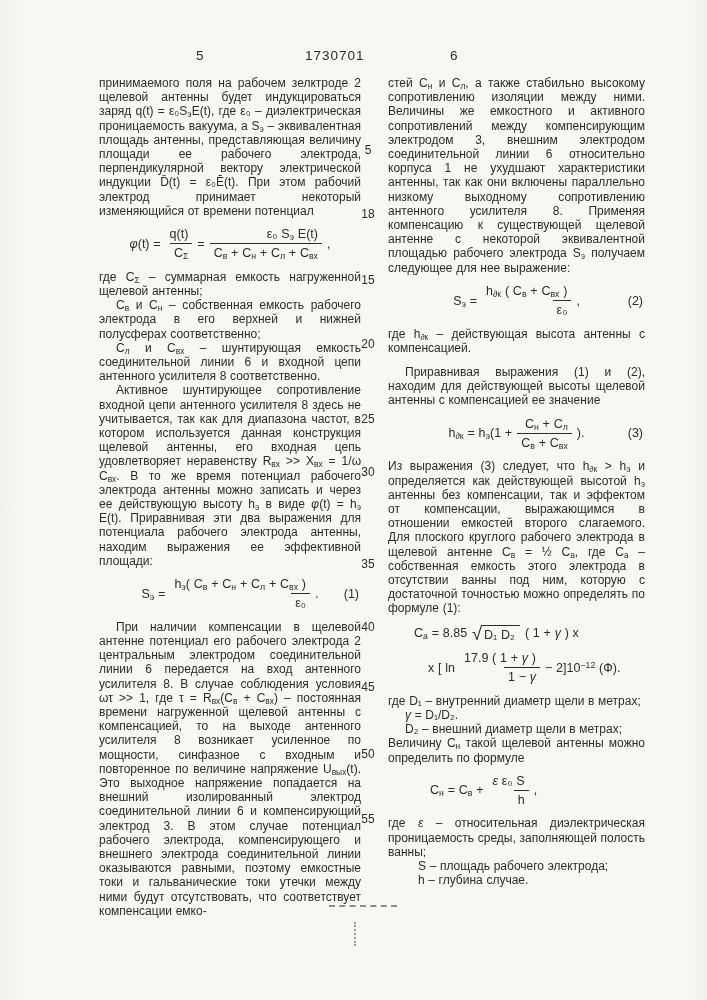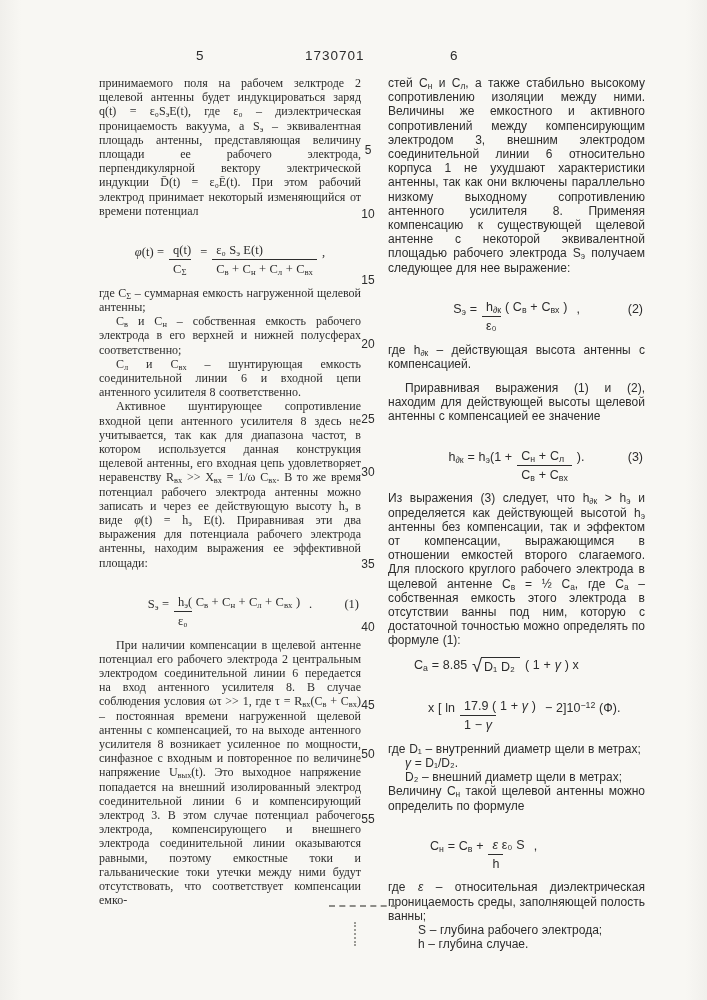--- a/index.html
+++ b/index.html
@@ -8,36 +8,36 @@
     background:linear-gradient(90deg,#f0efeb 0,#f8f7f3 3%,#f8f7f3 97%,#f1f0ec 100%);
     font-family:"Liberation Sans",sans-serif;color:#2c2c2c;overflow:hidden;
   }
   .hdr-item{position:absolute;top:48px;font-size:13.5px;letter-spacing:1px;}
   .hdr-left{left:196px;}
   .hdr-center{left:305px;}
   .hdr-right{left:450px;}
 
   .col{position:absolute;top:76px;font-size:12px;line-height:14.2px;text-align:justify;
        word-spacing:0.3px;}
-  .col-left{left:99px;width:262px;font-family:Liberation Serif, serif;}
+  .col-left{left:99px;width:262px;}
   .col-right{left:388px;width:257px;}
   .col p{margin:0;}
   .ind{text-indent:17px;}
   .ind2{text-indent:17px;}
   .ind3{text-indent:30px;}
   .mt{margin-top:10px !important;}
 
   sub{font-size:0.7em;vertical-align:-0.25em;line-height:0;}
   sup{font-size:0.7em;vertical-align:0.5em;line-height:0;}
   i{font-style:italic;}
 
   .formula{position:relative;display:flex;align-items:center;justify-content:center;
            gap:5px;margin:9px 0;font-size:12.5px;line-height:1.15;white-space:nowrap;}
   .formula.fleft{justify-content:flex-start;}
-  .frac{display:inline-flex;flex-direction:column;align-items:flex-start;margin-top:16px;}
+  .frac{display:inline-flex;flex-direction:column;align-items:flex-end;}
   .frac .num{padding:0 4px 2px;}
   .frac .den{border-top:1px solid #2c2c2c;padding:2px 4px 0;}
   .eqno{position:absolute;right:2px;}
   .sqrt{display:inline-flex;align-items:flex-end;}
   .sqrt .sign{font-size:18px;line-height:0.9;margin-right:-1px;}
   .sqrt .rad{border-top:1.2px solid #2c2c2c;padding:2px 5px 0 3px;}
 
   .gutter-num{position:absolute;left:356px;width:24px;text-align:center;font-size:12px;}
 
   .artifact-dash{position:absolute;left:329px;top:905px;width:68px;height:0;
@@ -48,28 +48,28 @@
 </head>
 <body>
 
 <div class="page">
 
   <span class="hdr-item hdr-left">5</span>
   <span class="hdr-item hdr-center">1730701</span>
   <span class="hdr-item hdr-right">6</span>
 
   <span class="gutter-num" style="top:143px">5</span>
-  <span class="gutter-num" style="top:207px">10</span>
+  <span class="gutter-num" style="top:207px">18</span>
   <span class="gutter-num" style="top:273px">15</span>
   <span class="gutter-num" style="top:337px">20</span>
   <span class="gutter-num" style="top:412px">25</span>
   <span class="gutter-num" style="top:465px">30</span>
   <span class="gutter-num" style="top:557px">35</span>
   <span class="gutter-num" style="top:620px">40</span>
-  <span class="gutter-num" style="top:698px">45</span>
+  <span class="gutter-num" style="top:680px">45</span>
   <span class="gutter-num" style="top:747px">50</span>
   <span class="gutter-num" style="top:812px">55</span>
 
   <div class="col col-left">
     <p>принимаемого поля на рабочем зелктроде 2 щелевой антенны будет индукцироваться заряд q(t) = ε₀S<sub>э</sub>E(t), где ε₀ – диэлектрическая проницаемость вакуума, а S<sub>э</sub> – эквивалентная площадь антенны, представляющая величину площади ее рабочего электрода, перпендикулярной вектору электрической индукции D̄(t) = ε₀Ē(t). При этом рабочий электрод принимает некоторый изменяющийся от времени потенциал</p>
 
     <div class="formula">
       <span><i>φ</i>(t) =</span>
       <span class="frac">
         <span class="num">q(t)</span>
@@ -157,20 +157,20 @@
     <div class="formula fleft" style="padding-left:42px">
       <span>C<sub>н</sub> = C<sub>в</sub> +</span>
       <span class="frac">
         <span class="num"><i>ε</i> ε₀ S</span>
         <span class="den">h</span>
       </span>
       <span>,</span>
     </div>
 
     <p>где <i>ε</i> – относительная диэлектрическая проницаемость среды, заполняющей полость ванны;</p>
-    <p class="ind3">S – глубина рабочего электрода;</p>
+    <p class="ind3">S – площадь рабочего электрода;</p>
     <p class="ind3">h – глубина случае.</p>
   </div>
 
   <div class="artifact-dash"></div>
   <div class="artifact-dot"></div>
 
 </div>
 
 </body></html>

